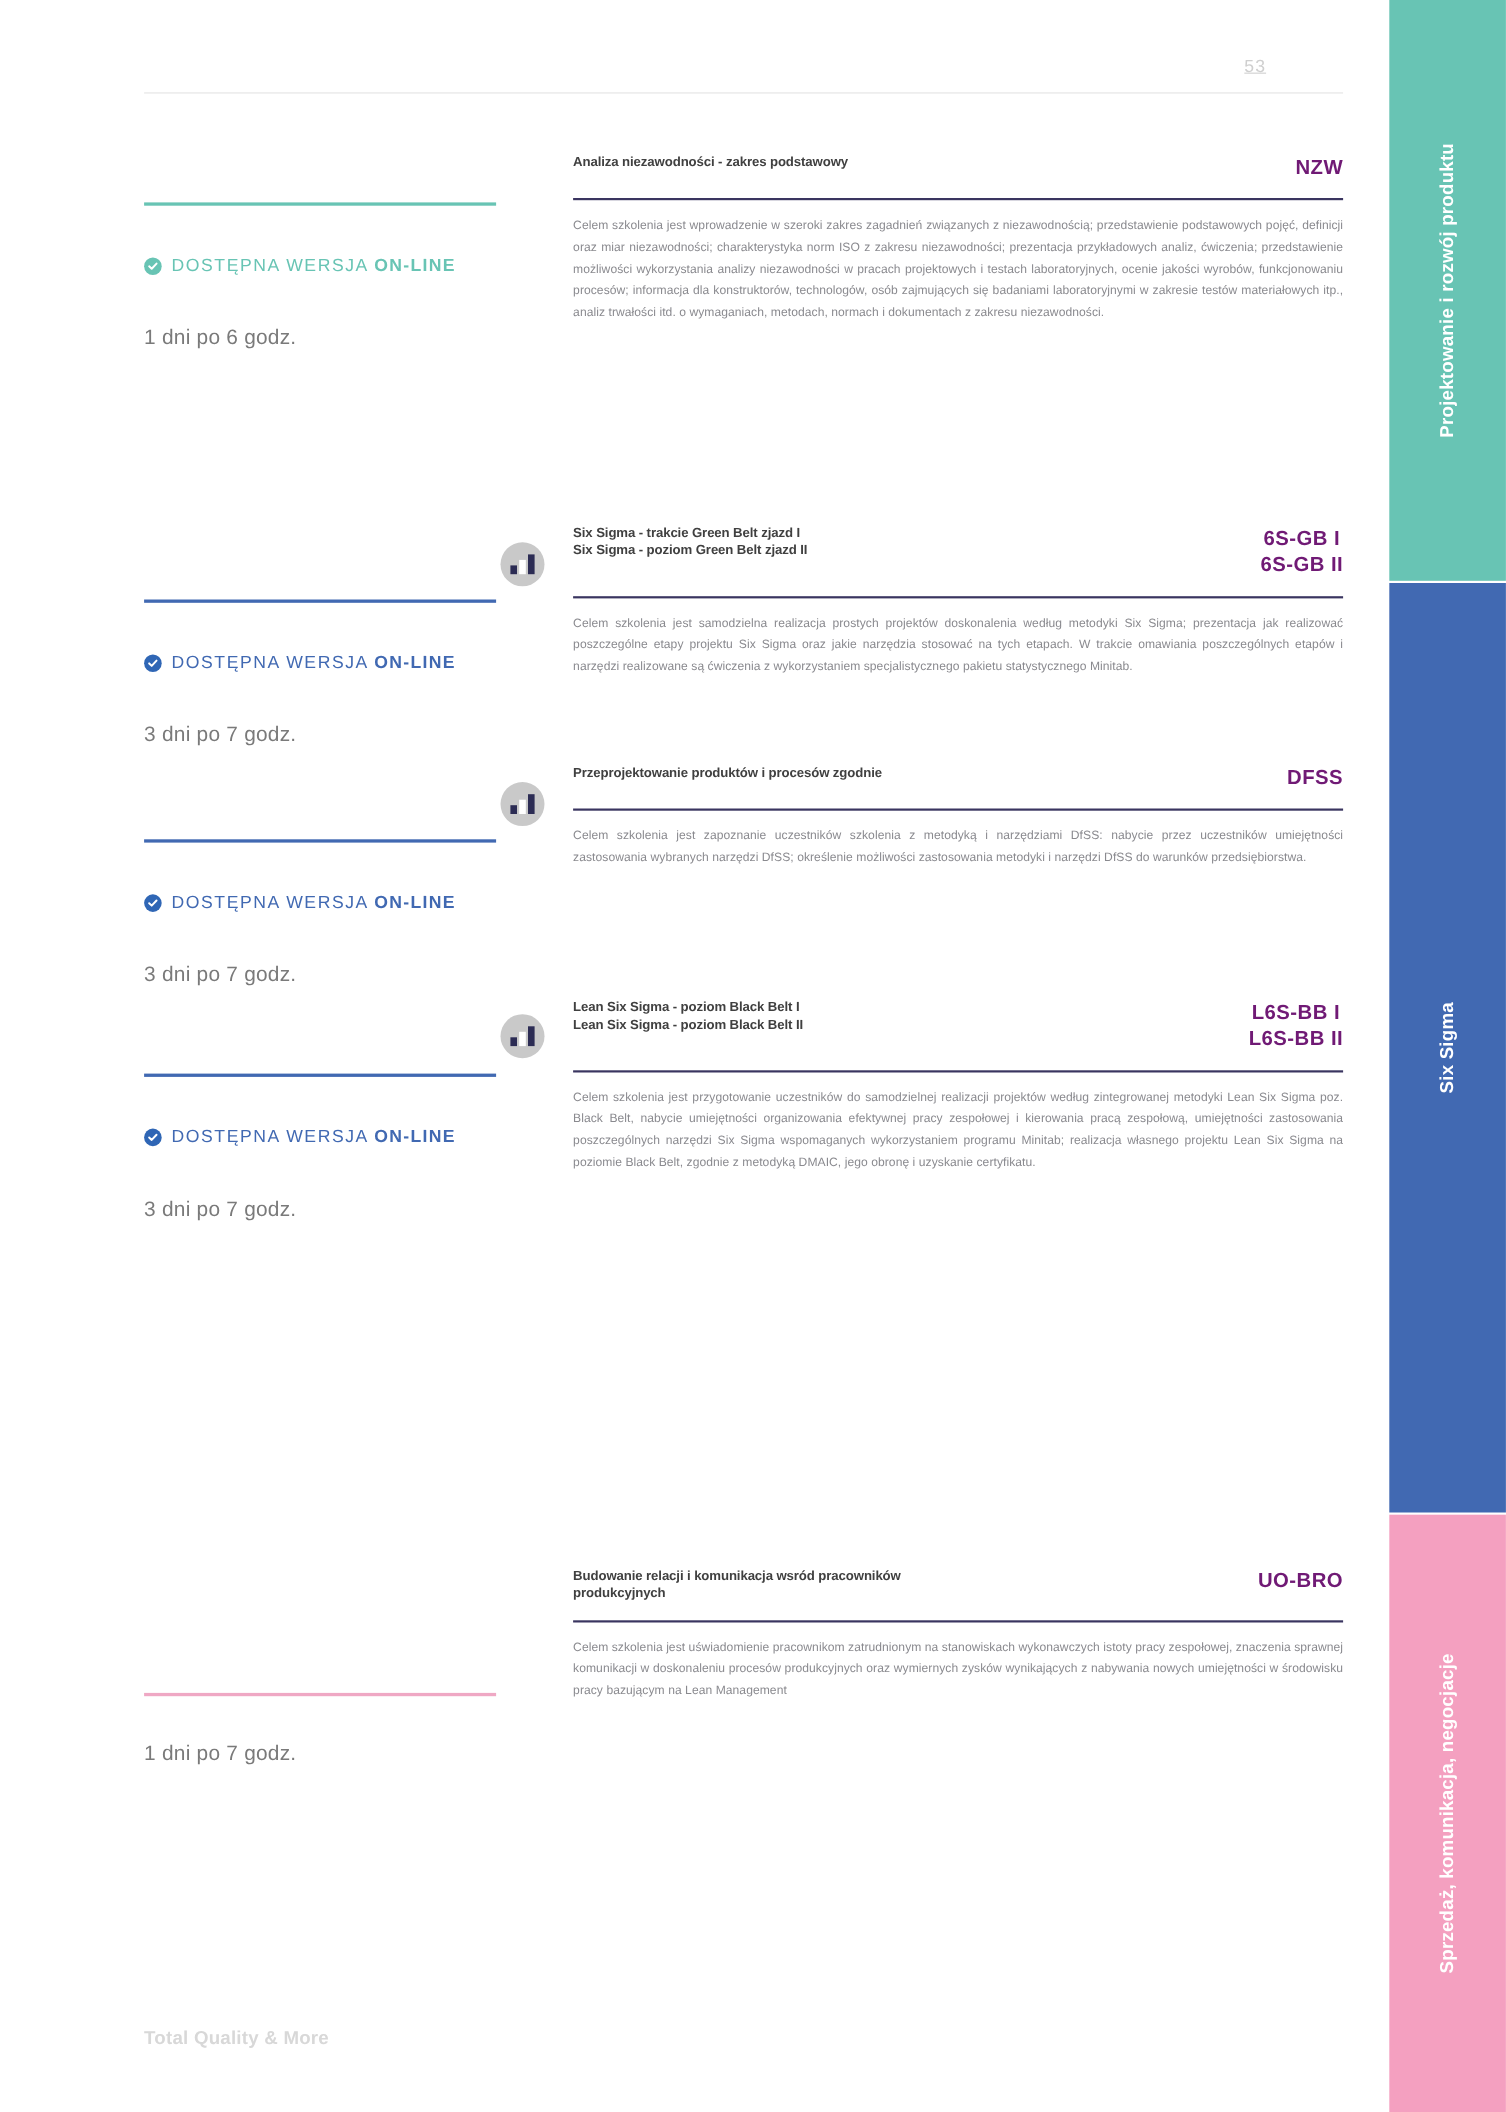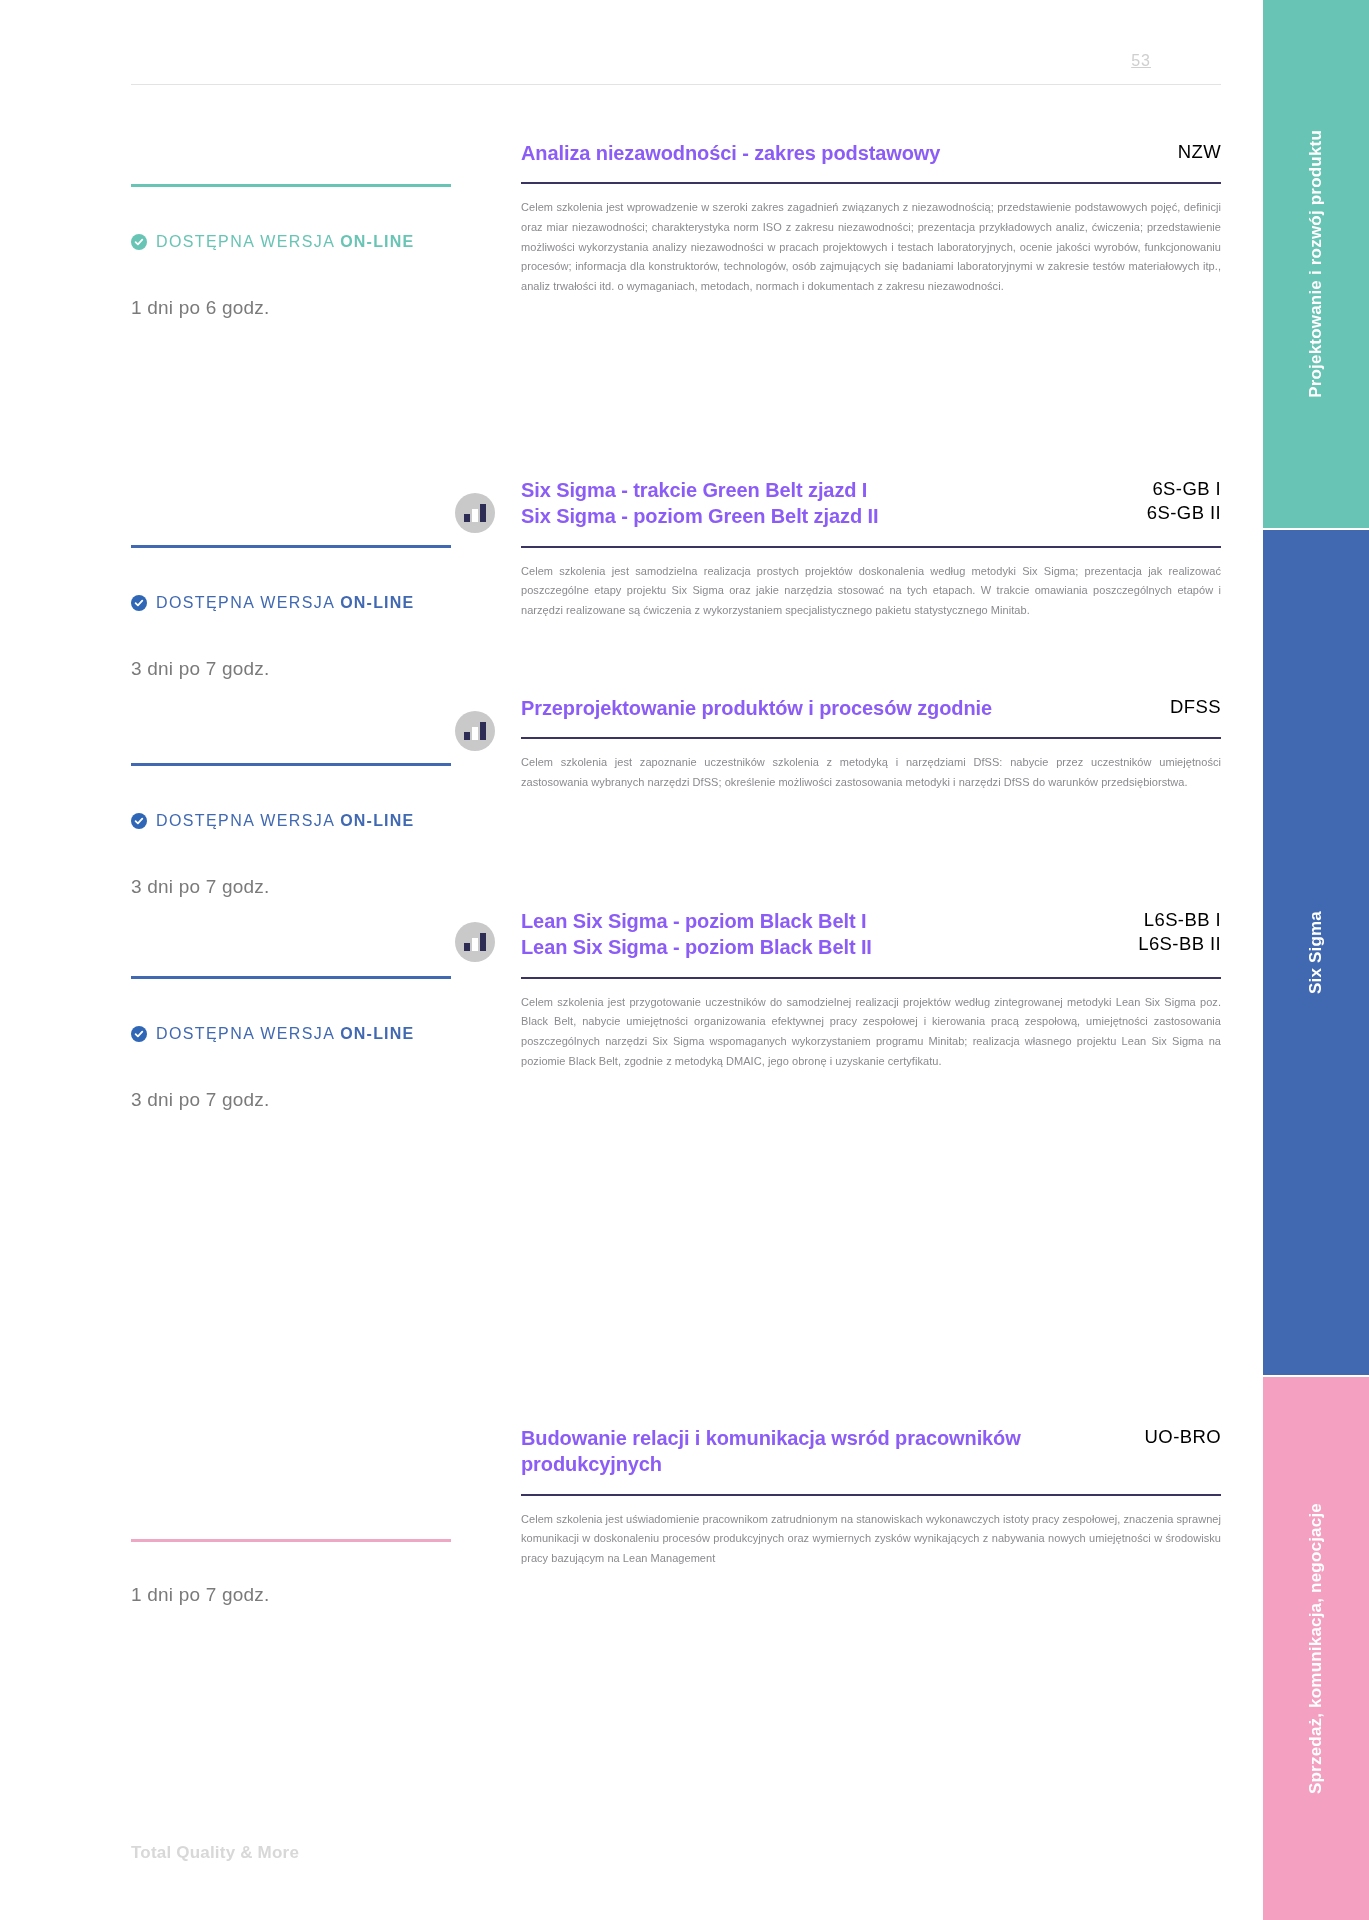--- a/index.html
+++ b/index.html
@@ -146,32 +146,32 @@
   .bar-icon i { display: block; width: 6px; background: #2c2c54; }
   .bar-icon i.b1 { height: 8px; }
   .bar-icon i.b2 { height: 13px; background: #ffffff; }
   .bar-icon i.b3 { height: 18px; }
 
   
   .right-col { flex: 1 1 auto; position: relative; }
 
   .title-row { display: flex; justify-content: space-between; align-items: flex-start; gap: 18px; }
   .course-titles {
-    font-size: 20px;
+    font-size: 12px;
     font-weight: bold;
-    color: #8b5cf6;
+    color: #404040;
     line-height: 1.32;
     letter-spacing: -0.1px;
   }
   .course-codes {
     font-size: 18.5px;
-    font-weight: normal;
-    color: #000000;
+    font-weight: bold;
+    color: #701a75;
     line-height: 1.32;
-    text-align: right;
+    text-align: center;
     letter-spacing: 0.4px;
     white-space: nowrap;
   }
   .title-rule {
     height: 2px;
     background: #3a3560;
     margin: 16px 0 14px 0;
     width: 100%;
   }
   .desc {

